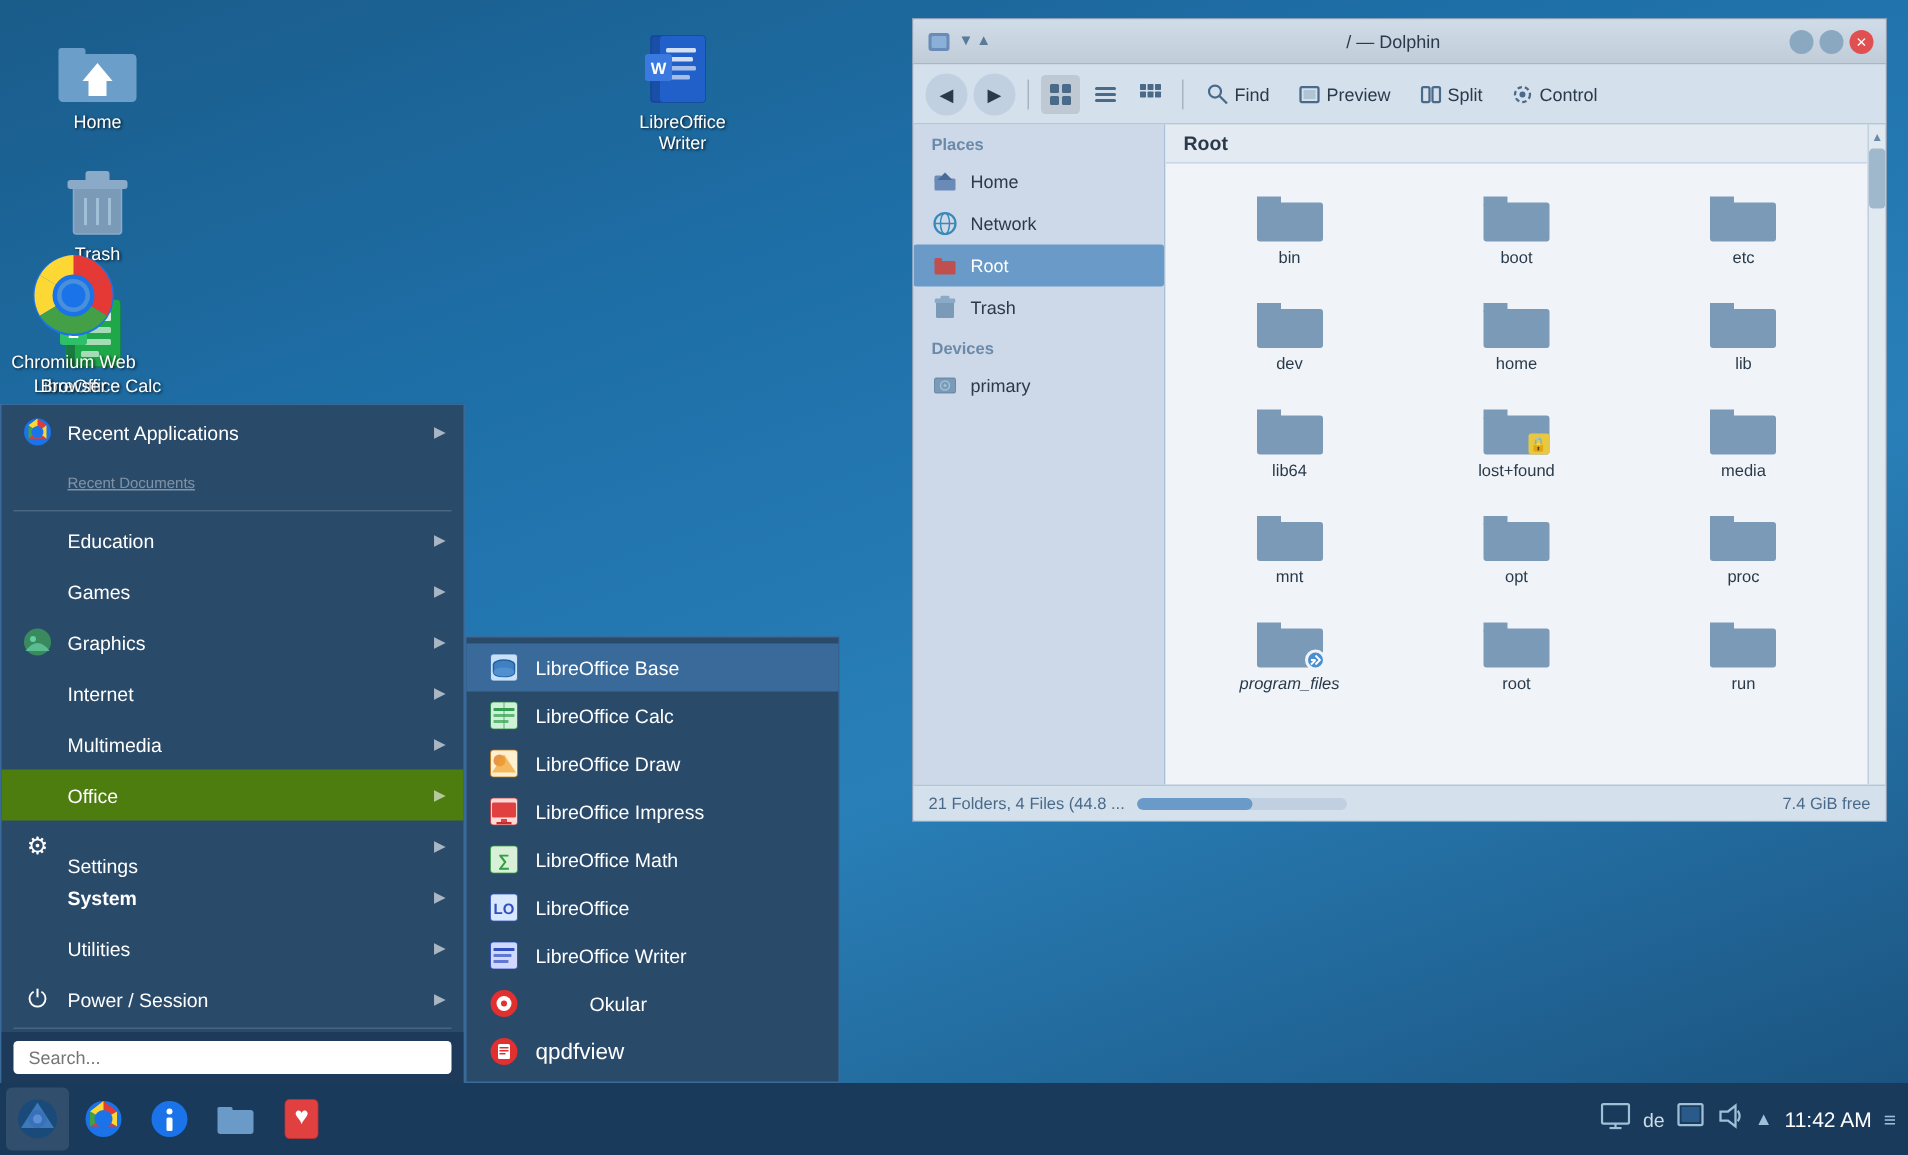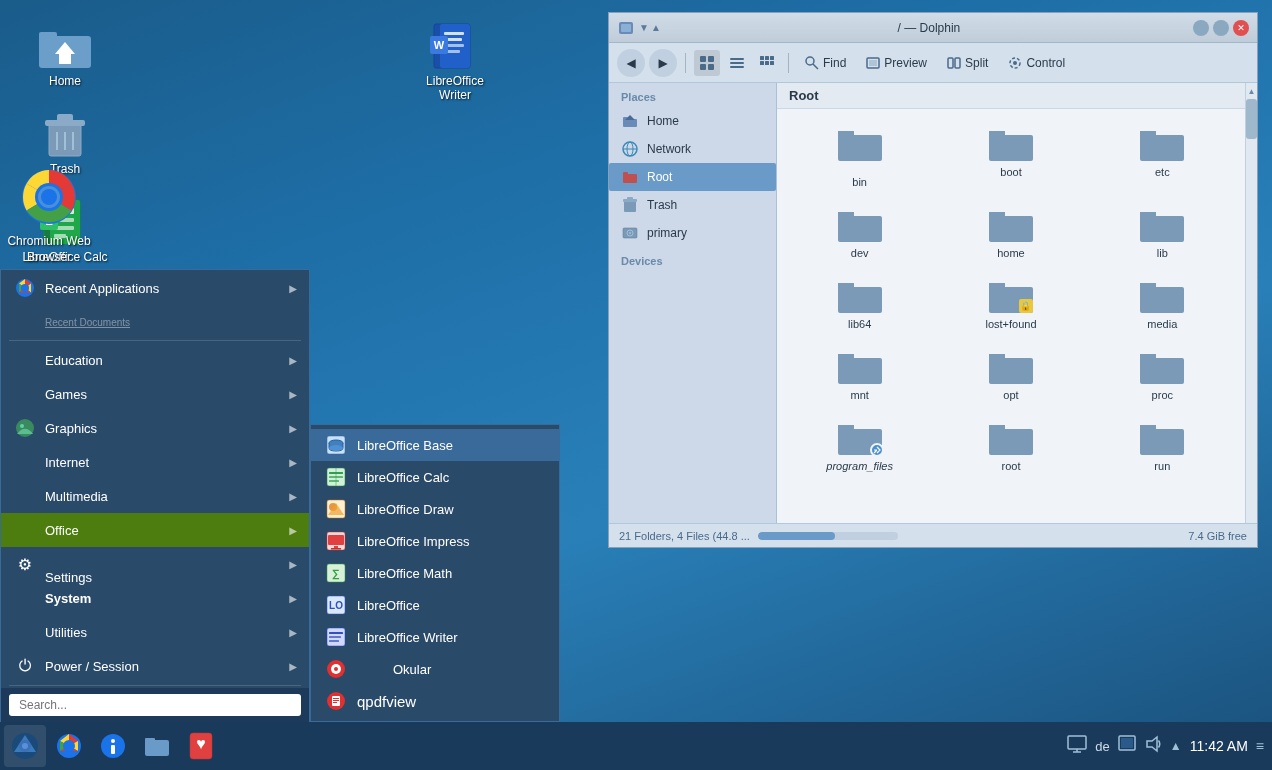--- a/index.html
+++ b/index.html
@@ -424,40 +424,40 @@
         <div style="width:18px;height:18px;display:flex;align-items:center;justify-content:center;">
           <svg width="14" height="16" viewBox="0 0 14 16">
               <rect x="1" y="4" width="12" height="11" rx="1" fill="#7a9ab8"></rect>
               <rect x="0" y="2" width="14" height="3" rx="1" fill="#8aaac8"></rect>
               <rect x="4" y="0" width="6" height="3" rx="1" fill="#8aaac8"></rect>
             </svg>
         </div>
         <span>Trash</span>
       </div>
 
+      <div style="padding:8px 12px 4px;font-size:11px;color:#6a8aaa;font-weight:600;">Devices</div>
+
       <div style="display:flex;align-items:center;padding:5px 12px;font-size:12px;color:#2a3a4a;cursor:pointer;gap:8px;">
         <div style="width:18px;height:18px;display:flex;align-items:center;justify-content:center;">
           <svg width="16" height="16" viewBox="0 0 16 16">
               <rect x="1" y="3" width="14" height="10" rx="1" fill="#7a9ab8" stroke="#5a7a98" stroke-width="0.5"></rect>
               <circle cx="8" cy="8" r="3" fill="none" stroke="#a0c0d8" stroke-width="1"></circle>
               <circle cx="8" cy="8" r="1" fill="#a0c0d8"></circle>
             </svg>
         </div>
         <span>primary</span>
       </div>
-
-      <div style="padding:8px 12px 4px;font-size:11px;color:#6a8aaa;font-weight:600;">Devices</div>
     </div>
 
     <div style="flex:1;overflow-y:auto;background:#f0f4f8;position:relative;">
       <div style="padding:5px 12px;font-size:13px;font-weight:600;color:#2a3a4a;background:#e4eaf2;border-bottom:1px solid #c8d8e8;">Root</div>
 
       <div style="display:grid;grid-template-columns:repeat(3,1fr);gap:2px;padding:8px;">
 
-        <div style="display:flex;flex-direction:column;align-items:center;padding:8px 4px;border-radius:4px;cursor:pointer;gap:13px;">
+        <div style="display:flex;flex-direction:column;align-items:center;padding:8px 4px;border-radius:4px;cursor:pointer;gap:3px;">
           <svg width="48" height="38" viewBox="0 0 48 38">
               <rect x="2" y="10" width="44" height="26" rx="2" fill="#7a9ab8"></rect>
               <rect x="2" y="6" width="16" height="6" rx="2 2 0 0" fill="#7a9ab8"></rect>
             </svg>
           <span style="font-size:11px;color:#2a3a4a;">bin</span>
         </div>
 
         <div style="display:flex;flex-direction:column;align-items:center;padding:8px 4px;border-radius:4px;cursor:pointer;gap:3px;">
           <svg width="48" height="38" viewBox="0 0 48 38">
               <rect x="2" y="10" width="44" height="26" rx="2" fill="#7a9ab8"></rect>

